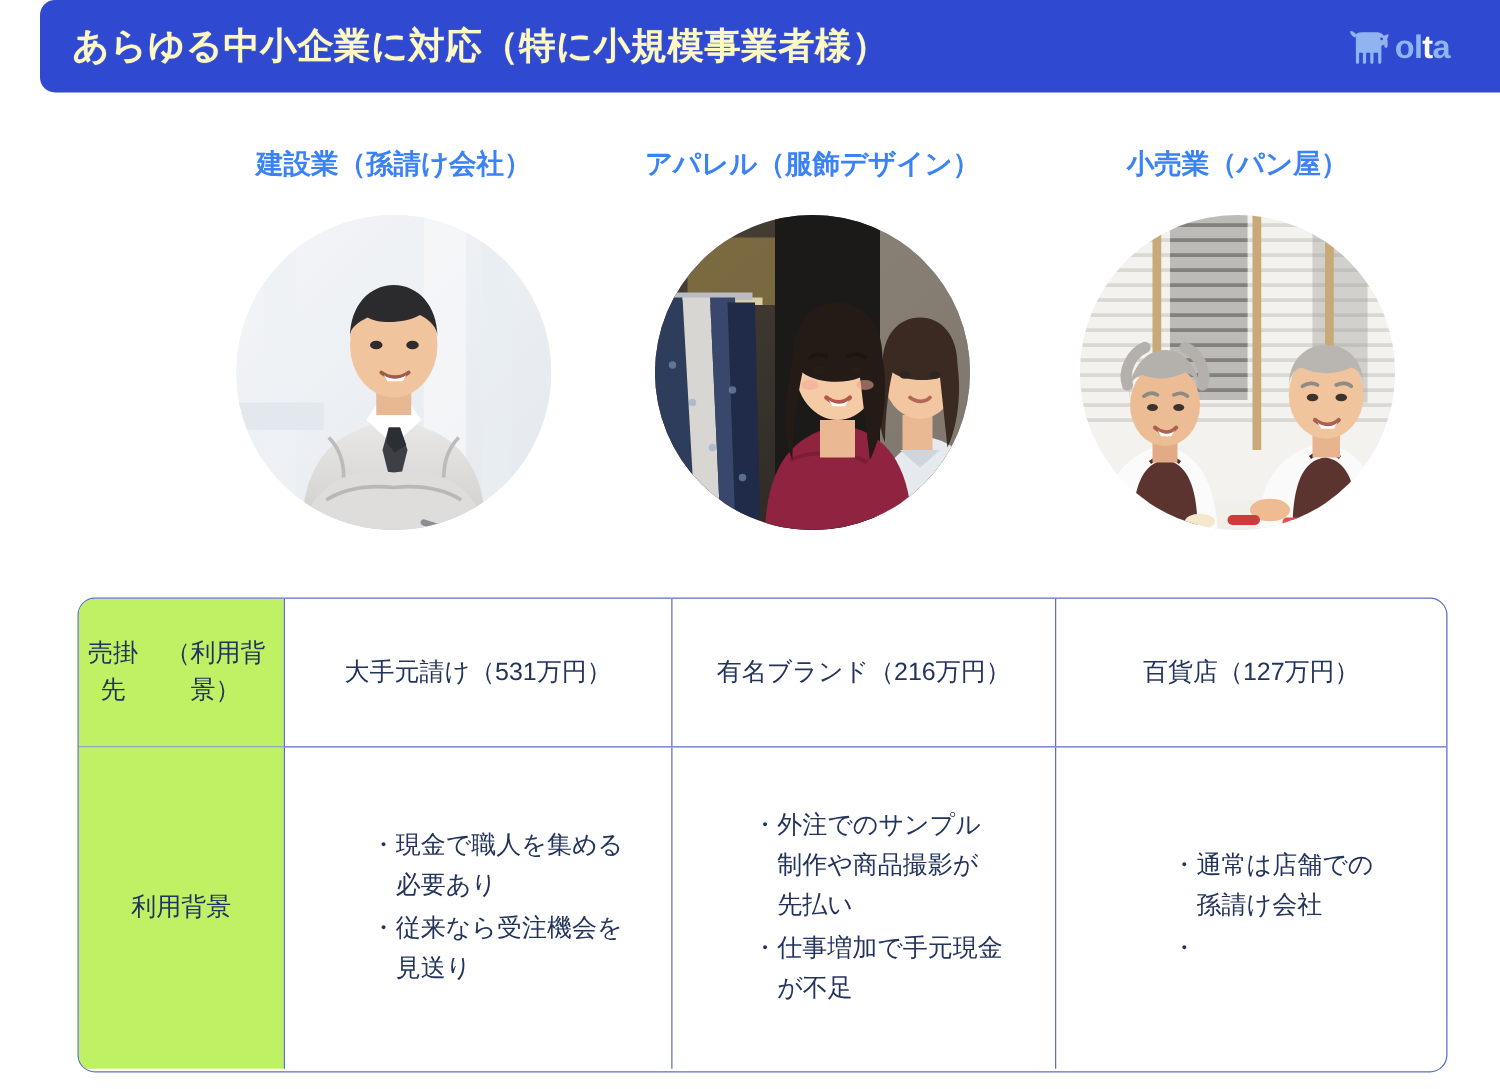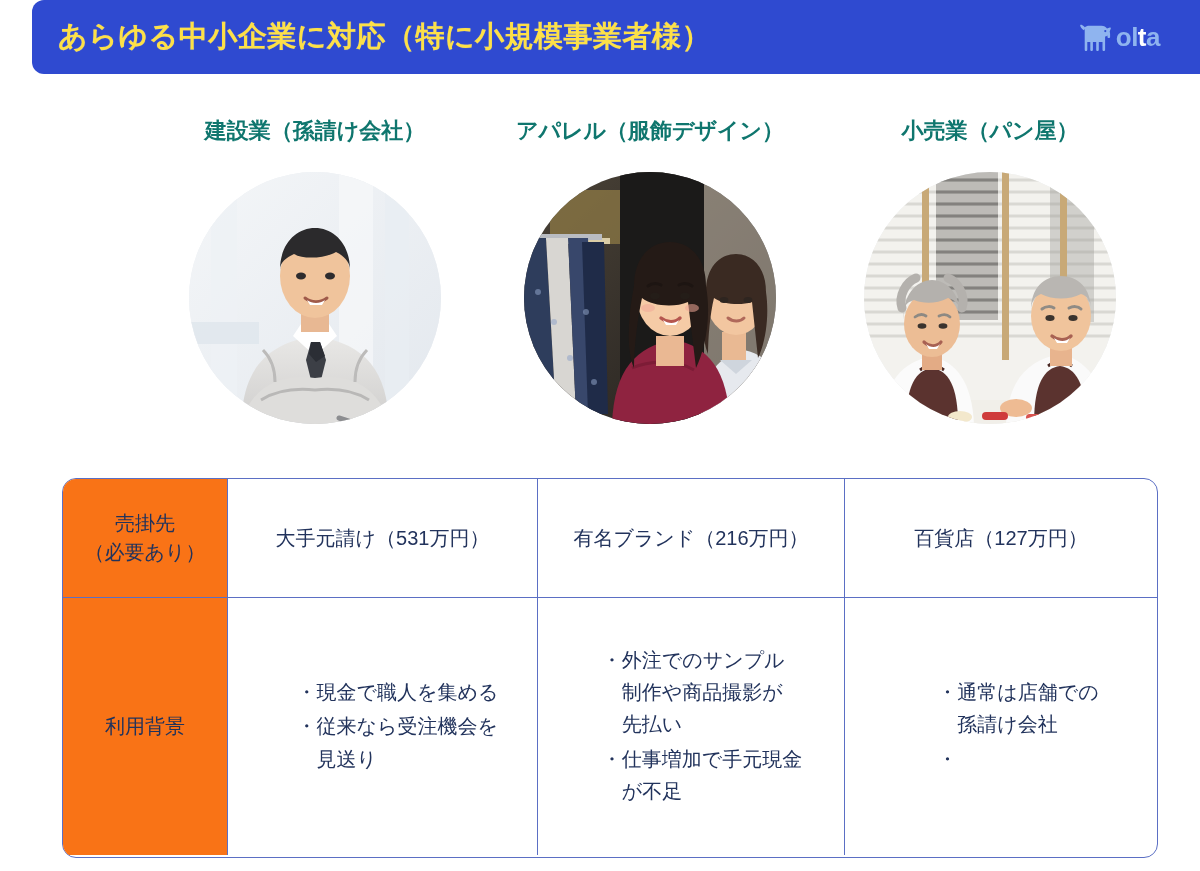--- a/index.html
+++ b/index.html
@@ -16,21 +16,21 @@
   
   .header-bar{
     position:absolute;left:32px;top:0;width:1168px;height:74px;
     background:#2f4ad0;
     border-radius:12px 0 0 12px;
     display:flex;align-items:center;justify-content:space-between;
     box-sizing:border-box;
     padding:0 22px 0 26px;
   }
   .header-title{
-    color:#fde047;
+    color:#fef9c3;
     font-size:29px;
     font-weight:bold;
     letter-spacing:0.5px;
     white-space:nowrap;
     text-shadow:0 0 1px rgba(255,255,255,.35);
   }
   .logo{
     display:flex;align-items:center;gap:4px;
     margin-right:18px;
   }
@@ -45,21 +45,21 @@
   
   .cat-row{
     position:absolute;left:150px;top:116px;width:1010px;height:38px;
     display:flex;
   }
   .cat-cell{flex:1;text-align:center;}
   .cat-cell.c1{flex:0 0 330px;}
   .cat-cell.c2{flex:0 0 340px;}
   .cat-cell.c3{flex:0 0 340px;}
   .cat-label{
-    font-size:22px;font-weight:bold;color:#0f766e;white-space:nowrap;
+    font-size:22px;font-weight:bold;color:#3b82f6;white-space:nowrap;
   }
 
   
   .photo-row{
     position:absolute;left:150px;top:172px;width:1010px;height:255px;
     display:flex;
   }
   .photo-wrap{flex:0 0 330px;display:flex;justify-content:center;}
   .photo-wrap.c2{flex:0 0 340px;}
   .photo-wrap.c3{flex:0 0 340px;}
@@ -81,24 +81,24 @@
   .trow{display:flex;}
   .trow.head{height:118px;}
   .trow.body{height:257px;border-top:1.6px solid #5b6fc4;}
   .cell{
     box-sizing:border-box;
     display:flex;align-items:center;
     font-size:20px;color:#22335c;
   }
   .cell.label{
     flex:0 0 164px;
-    background:#f97316;
+    background:#bef264;
     justify-content:center;
     text-align:center;
-    flex-direction:column;
+    flex-direction:row;
     line-height:1.45;
     font-size:20px;
   }
   .cell.col{
     flex:1 1 0;
     border-left:1.6px solid #5b6fc4;
     justify-content:center;
   }
   .cell.col.c1{flex:0 0 310px;}
   .cell.col.c2{flex:0 0 307px;}
@@ -317,21 +317,21 @@
         </svg>
       </div>
     </div>
   </div>
 
   <div class="table-card">
 
     <div class="trow head">
       <div class="cell label">
         <span>売掛先</span>
-        <span>（必要あり）</span>
+        <span>（利用背景）</span>
       </div>
       <div class="cell col c1">
         <span class="t1">大手元請け</span>
         <span class="t2">（531万円）</span>
       </div>
       <div class="cell col c2">
         <span class="t1">有名ブランド</span>
         <span class="t2">（216万円）</span>
       </div>
       <div class="cell col c3">
@@ -344,20 +344,21 @@
       <div class="cell label">
         <span>利用背景</span>
       </div>
 
       <div class="cell col c1">
         <div class="bullets">
           <div class="bullet">
             <span class="dot">・</span>
             <span class="btext">
               <span>現金で職人を集める</span>
+              <span>必要あり</span>
             </span>
           </div>
           <div class="bullet">
             <span class="dot">・</span>
             <span class="btext">
               <span>従来なら受注機会を</span>
               <span>見送り</span>
             </span>
           </div>
         </div>

